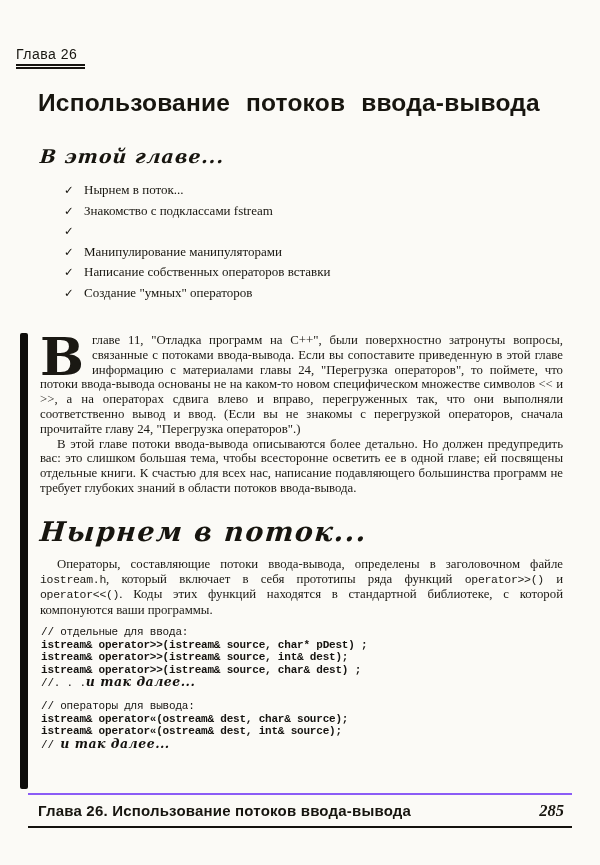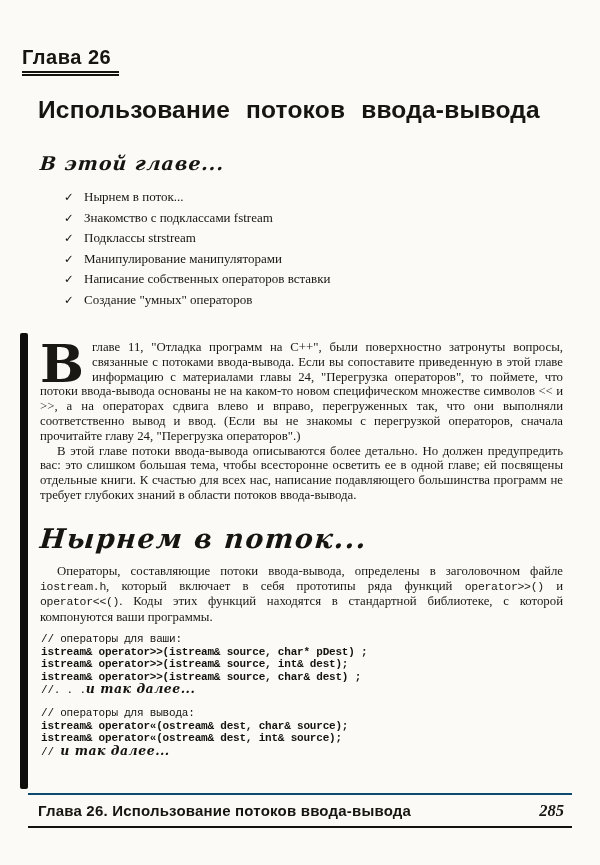--- a/index.html
+++ b/index.html
@@ -8,23 +8,23 @@
   .page {
     position:relative; width:600px; height:865px;
     background:#fbfaf6; color:#17150f; overflow:hidden;
     margin:0 auto;
   }
   .edge-bar {
     position:absolute; left:20px; top:333px; width:8px; height:456px;
     background:#0e0d0b; border-radius:2px;
   }
   .chapter-label {
-    display:inline-block; margin:46px 0 0 22px;
-    font-family:"Liberation Sans", sans-serif; font-weight:bold;
-    font-size:20px; letter-spacing:0.5px;
+    display:inline-block; margin:46px 0 0 16px;
+    font-family:"Liberation Sans", sans-serif; font-weight:normal;
+    font-size:14px; letter-spacing:0.5px;
     border-bottom:5px double #15130f; padding:0 8px 2px 0;
   }
   .title {
     margin:20px 38px 8px 38px;
     font-family:"Liberation Sans", sans-serif; font-weight:bold;
     font-size:24.5px; letter-spacing:0.2px; word-spacing:9px;
   }
   .script {
     font-family:"DejaVu Serif", serif; font-style:italic; font-weight:bold;
     display:inline-block; transform:skewX(-5deg); letter-spacing:1px;
@@ -58,21 +58,21 @@
   }
   .code + .code { margin-top:10px; }
   .code-line { white-space:pre; }
   .code-line.comment { font-weight:normal; }
   .etc-script {
     font-family:"DejaVu Serif", serif; font-style:italic; font-weight:bold;
     font-size:12.5px; letter-spacing:0.5px;
   }
   .footer {
     position:absolute; left:28px; right:28px; top:793px; height:35px;
-    border-top:2px solid #0c4a6e; border-bottom:2px solid #14120e;
+    border-top:2px solid #8b5cf6; border-bottom:2px solid #14120e;
     display:flex; align-items:center; justify-content:space-between;
     padding:0 8px 0 10px;
   }
   .footer-left {
     font-family:"Liberation Sans", sans-serif; font-weight:bold; font-size:15px;
     letter-spacing:0.2px;
   }
   .footer-page {
     font-family:Liberation Serif, serif; font-weight:bold; font-style:italic;
     font-size:16.5px;
@@ -95,21 +95,20 @@
     <li class="check-item">
       <span class="check">✓</span>
       <span class="check-label">Нырнем в поток...</span>
     </li>
     <li class="check-item">
       <span class="check">✓</span>
       <span class="check-label">Знакомство с подклассами fstream</span>
     </li>
     <li class="check-item">
       <span class="check">✓</span>
-      <span class="check-label">Подклассы strstream</span>
     </li>
     <li class="check-item">
       <span class="check">✓</span>
       <span class="check-label">Манипулирование манипуляторами</span>
     </li>
     <li class="check-item">
       <span class="check">✓</span>
       <span class="check-label">Написание собственных операторов вставки</span>
     </li>
     <li class="check-item">
@@ -125,21 +124,21 @@
     <p class="para indent">В этой главе потоки ввода-вывода описываются более детально. Но должен предупредить вас: это слишком большая тема, чтобы всесторонне осветить ее в одной главе; ей посвящены отдельные книги. К счастью для всех нас, написание подавляющего большинства программ не требует глубоких знаний в области потоков ввода-вывода.</p>
   </div>
 
   <div class="script section-heading">Нырнем в поток...</div>
 
   <div class="body-col" style="margin-top:10px;">
     <p class="para indent"><span>Операторы, составляющие потоки ввода-вывода, определены в заголовочном файле </span><span class="mono-inline">iostream.h</span><span>, который включает в себя прототипы ряда функций </span><span class="mono-inline">operator&gt;&gt;()</span><span> и </span><span class="mono-inline">operator&lt;&lt;()</span><span>. Коды этих функций находятся в стандартной библиотеке, с которой компонуются ваши программы.</span></p>
   </div>
 
   <div class="code">
-    <div class="code-line comment">// операторы для ваши:</div>
+    <div class="code-line comment">// отдельные для ввода:</div>
     <div class="code-line">istream&amp; operator&gt;&gt;(istream&amp; source, char* pDest) ;</div>
     <div class="code-line">istream&amp; operator&gt;&gt;(istream&amp; source, int&amp; dest);</div>
     <div class="code-line">istream&amp; operator&gt;&gt;(istream&amp; source, char&amp; dest) ;</div>
     <div class="code-line comment"><span>//. . .</span><span class="etc-script">и так далее...</span></div>
   </div>
 
   <div class="code">
     <div class="code-line comment">// операторы для вывода:</div>
     <div class="code-line">istream&amp; operator«(ostream&amp; dest, char&amp; source);</div>
     <div class="code-line">istream&amp; operator«(ostream&amp; dest, int&amp; source);</div>

